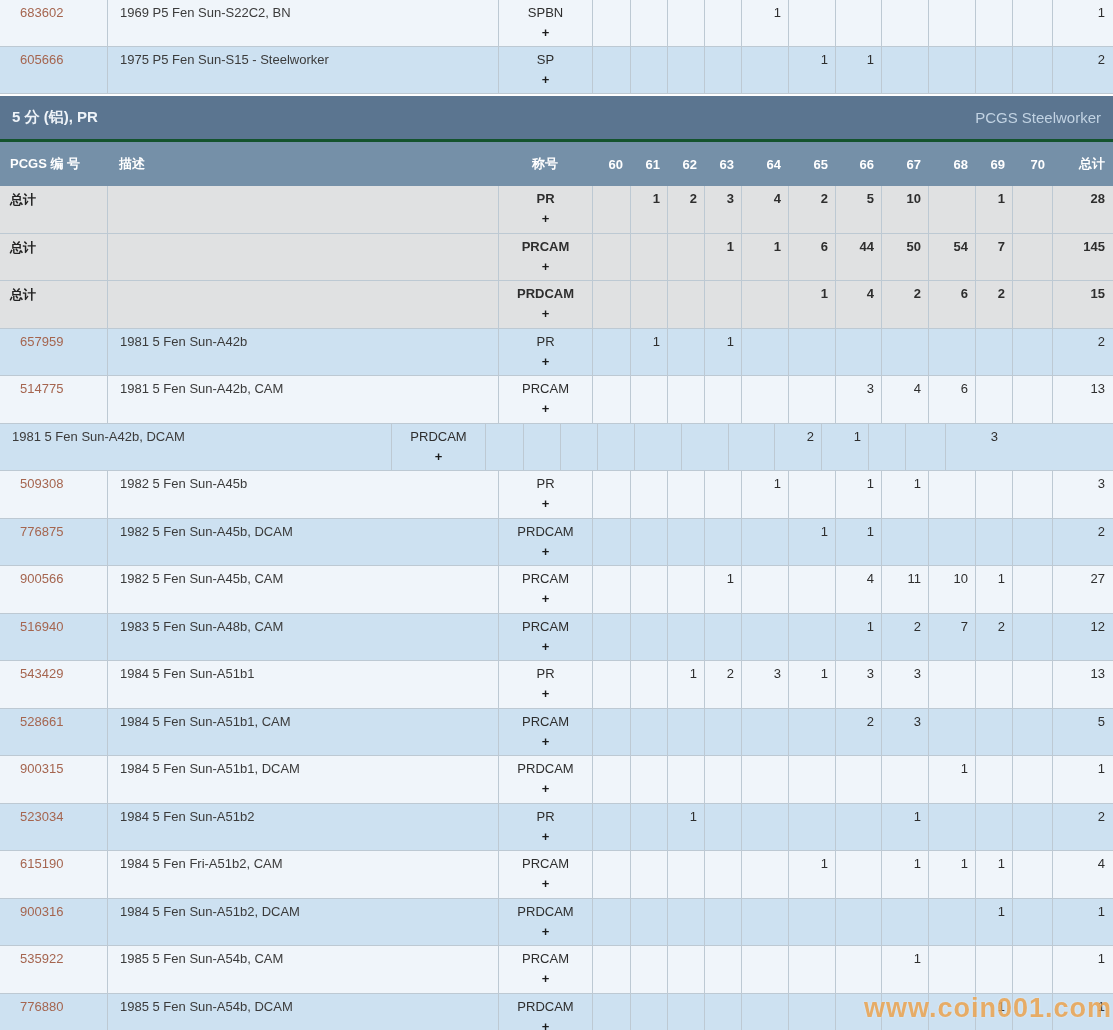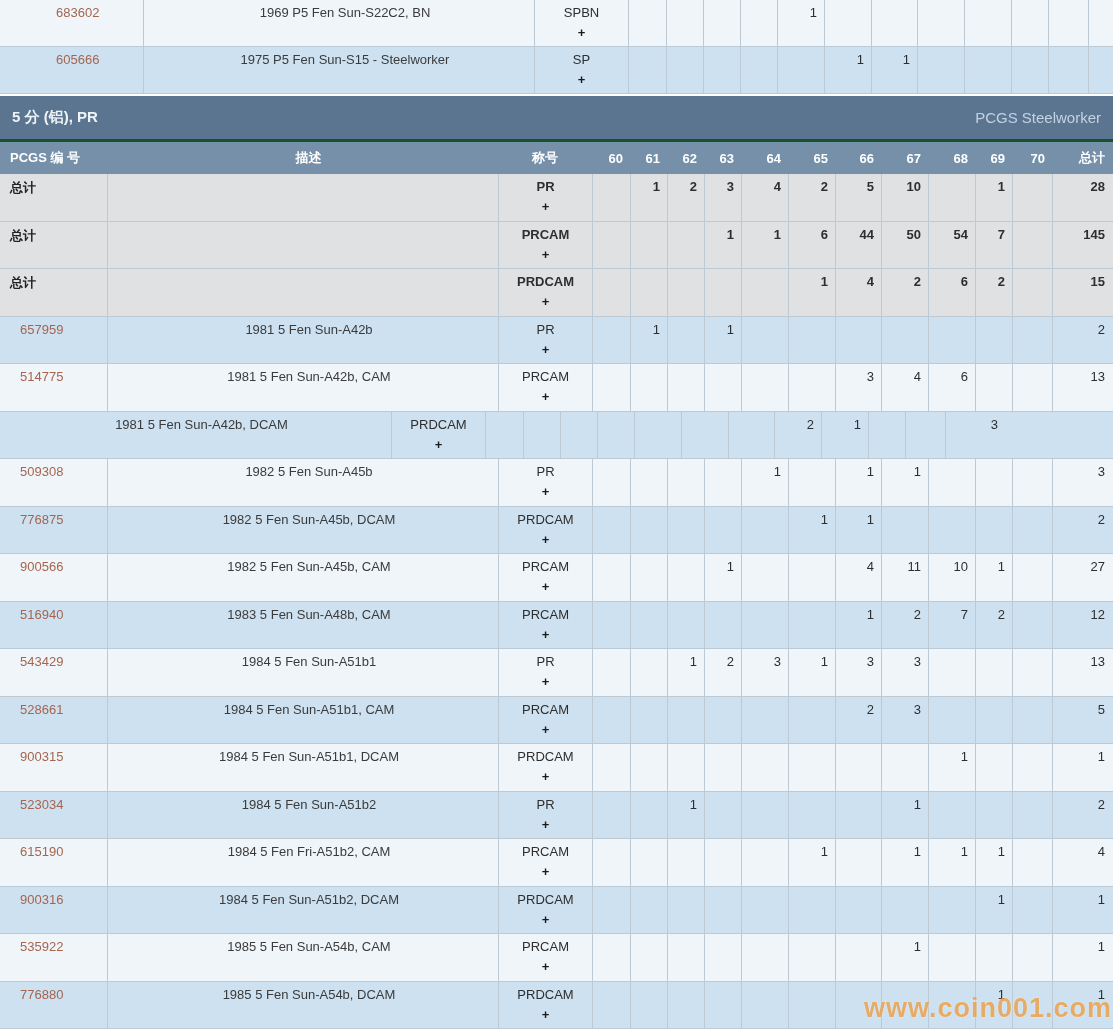--- a/index.html
+++ b/index.html
@@ -7,28 +7,28 @@
     --totals:#e0e1e2; --grid:#bdc9d3; --idlink:#a5654f; --hdrtext:#ffffff;
     --bandtitle:#eef3f8; --bandright:#c2d3e3; --wm:#eba350;
   }
   *{box-sizing:border-box; margin:0; padding:0;}
   body{
     width:1113px; height:1030px; overflow:hidden; background:#fff;
     font-family:"Liberation Sans","DejaVu Sans",sans-serif; font-size:13px; color:#2e2e2e;
   }
   .page{position:relative; width:1113px; height:1030px; overflow:hidden;}
   .trow{display:flex; height:47.5px; border-bottom:1px solid var(--grid); overflow:hidden;}
-  .toptable .trow{height:47px;padding-left:36px;}
+  .toptable .trow{height:47px;}
   .trow.light{background:var(--light);}
   .trow.blue{background:var(--blue);}
   .trow.totals{background:var(--totals); font-weight:bold;}
   .cell{border-left:1px solid var(--grid); padding-top:5px; overflow:hidden; flex:0 0 auto;}
   .trow .cell:first-child{border-left:none;}
   .c0{width:107px;}
-  .c1{width:391px; padding-left:12px;text-align:center;}
+  .c1{width:391px; padding-left:12px;}
   .c2{width:94px; text-align:center;}
   .g0{width:38px;} .g1{width:37px;} .g2{width:37px;} .g3{width:37px;}
   .g4{width:47px;} .g5{width:47px;} .g6{width:46px;} .g7{width:47px;}
   .g8{width:47px;} .g9{width:37px;} .g10{width:40px;}
   .ct{width:61px;}
   .num{text-align:right; padding-right:7px;}
   .ct.num{padding-right:8px;}
   .idlink{display:inline-block; padding-left:20px; color:var(--idlink); cursor:pointer;}
   .totlabel{display:inline-block; padding-left:10px; color:#222;}
   .desc{color:#3b3b3b;}
@@ -38,21 +38,21 @@
   .band{
     height:46px; margin-top:2px; background:var(--band);
     border-bottom:3px solid #14532d;
     display:flex; align-items:center; justify-content:space-between;
     padding:0 12px;
   }
   .band-title{font-size:15px; font-weight:bold; color:var(--bandtitle);}
   .band-right{font-size:15px; color:var(--bandright); cursor:pointer;}
   
   .header-row{
-    display:flex; height:32px; background:var(--hdr); color:var(--hdrtext);
+    display:flex; height:44px; background:var(--hdr); color:var(--hdrtext);
     font-weight:bold; align-items:center;
   }
   .header-row .cell{border-left:none; padding-top:0;}
   .header-row .c0{padding-left:10px;}
   .gh-host{display:contents;}
   .watermark{
     position:absolute; right:1px; bottom:6px; z-index:5;
     font-size:27px; font-weight:bold; letter-spacing:1px;
     color:var(--wm); opacity:0.85; text-shadow:0 0 2px rgba(255,255,255,0.55);
     pointer-events:none;

